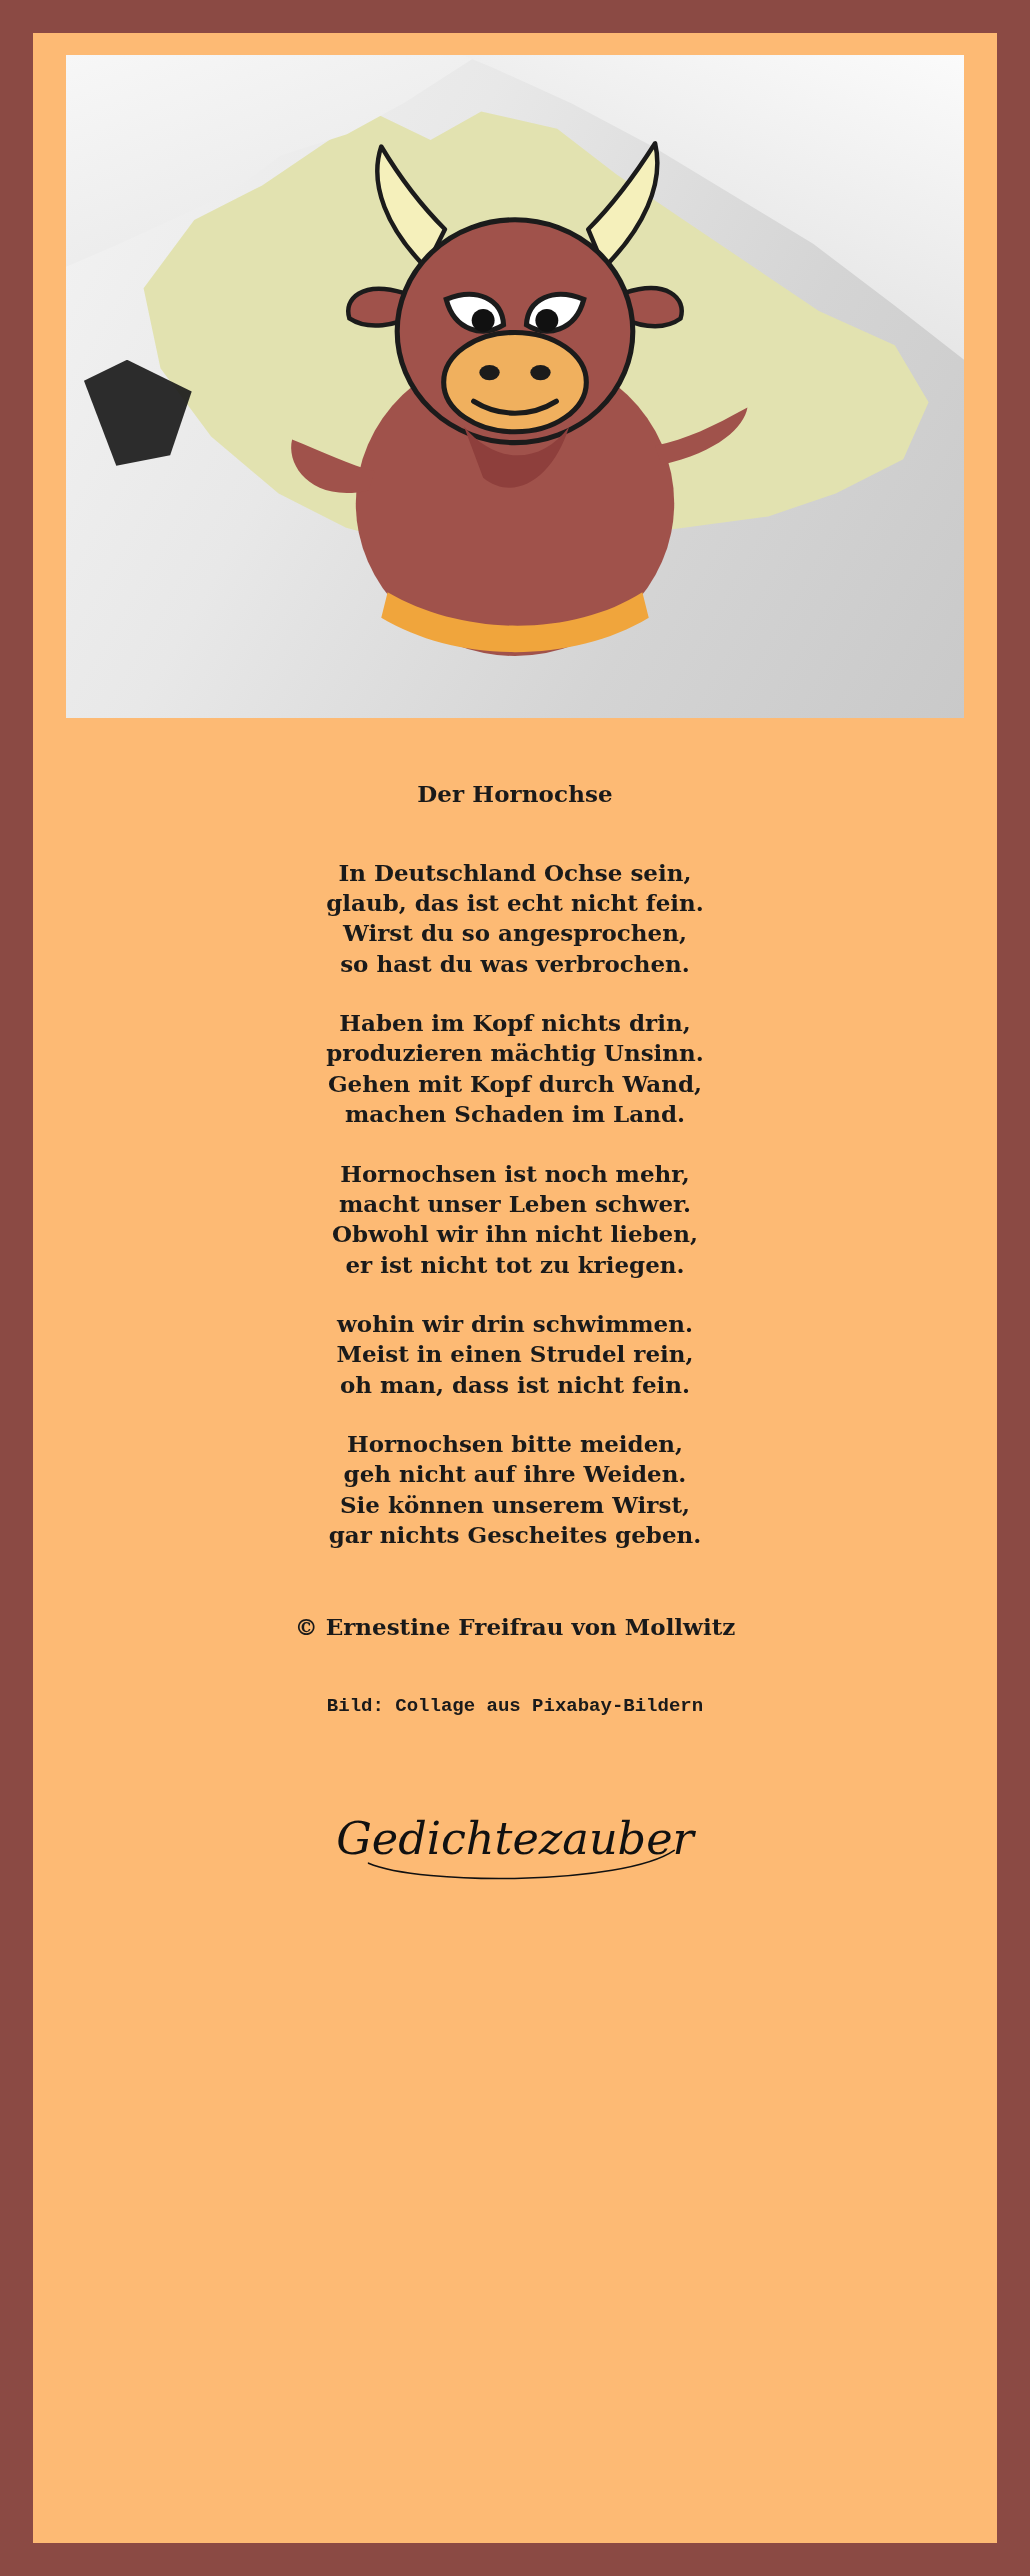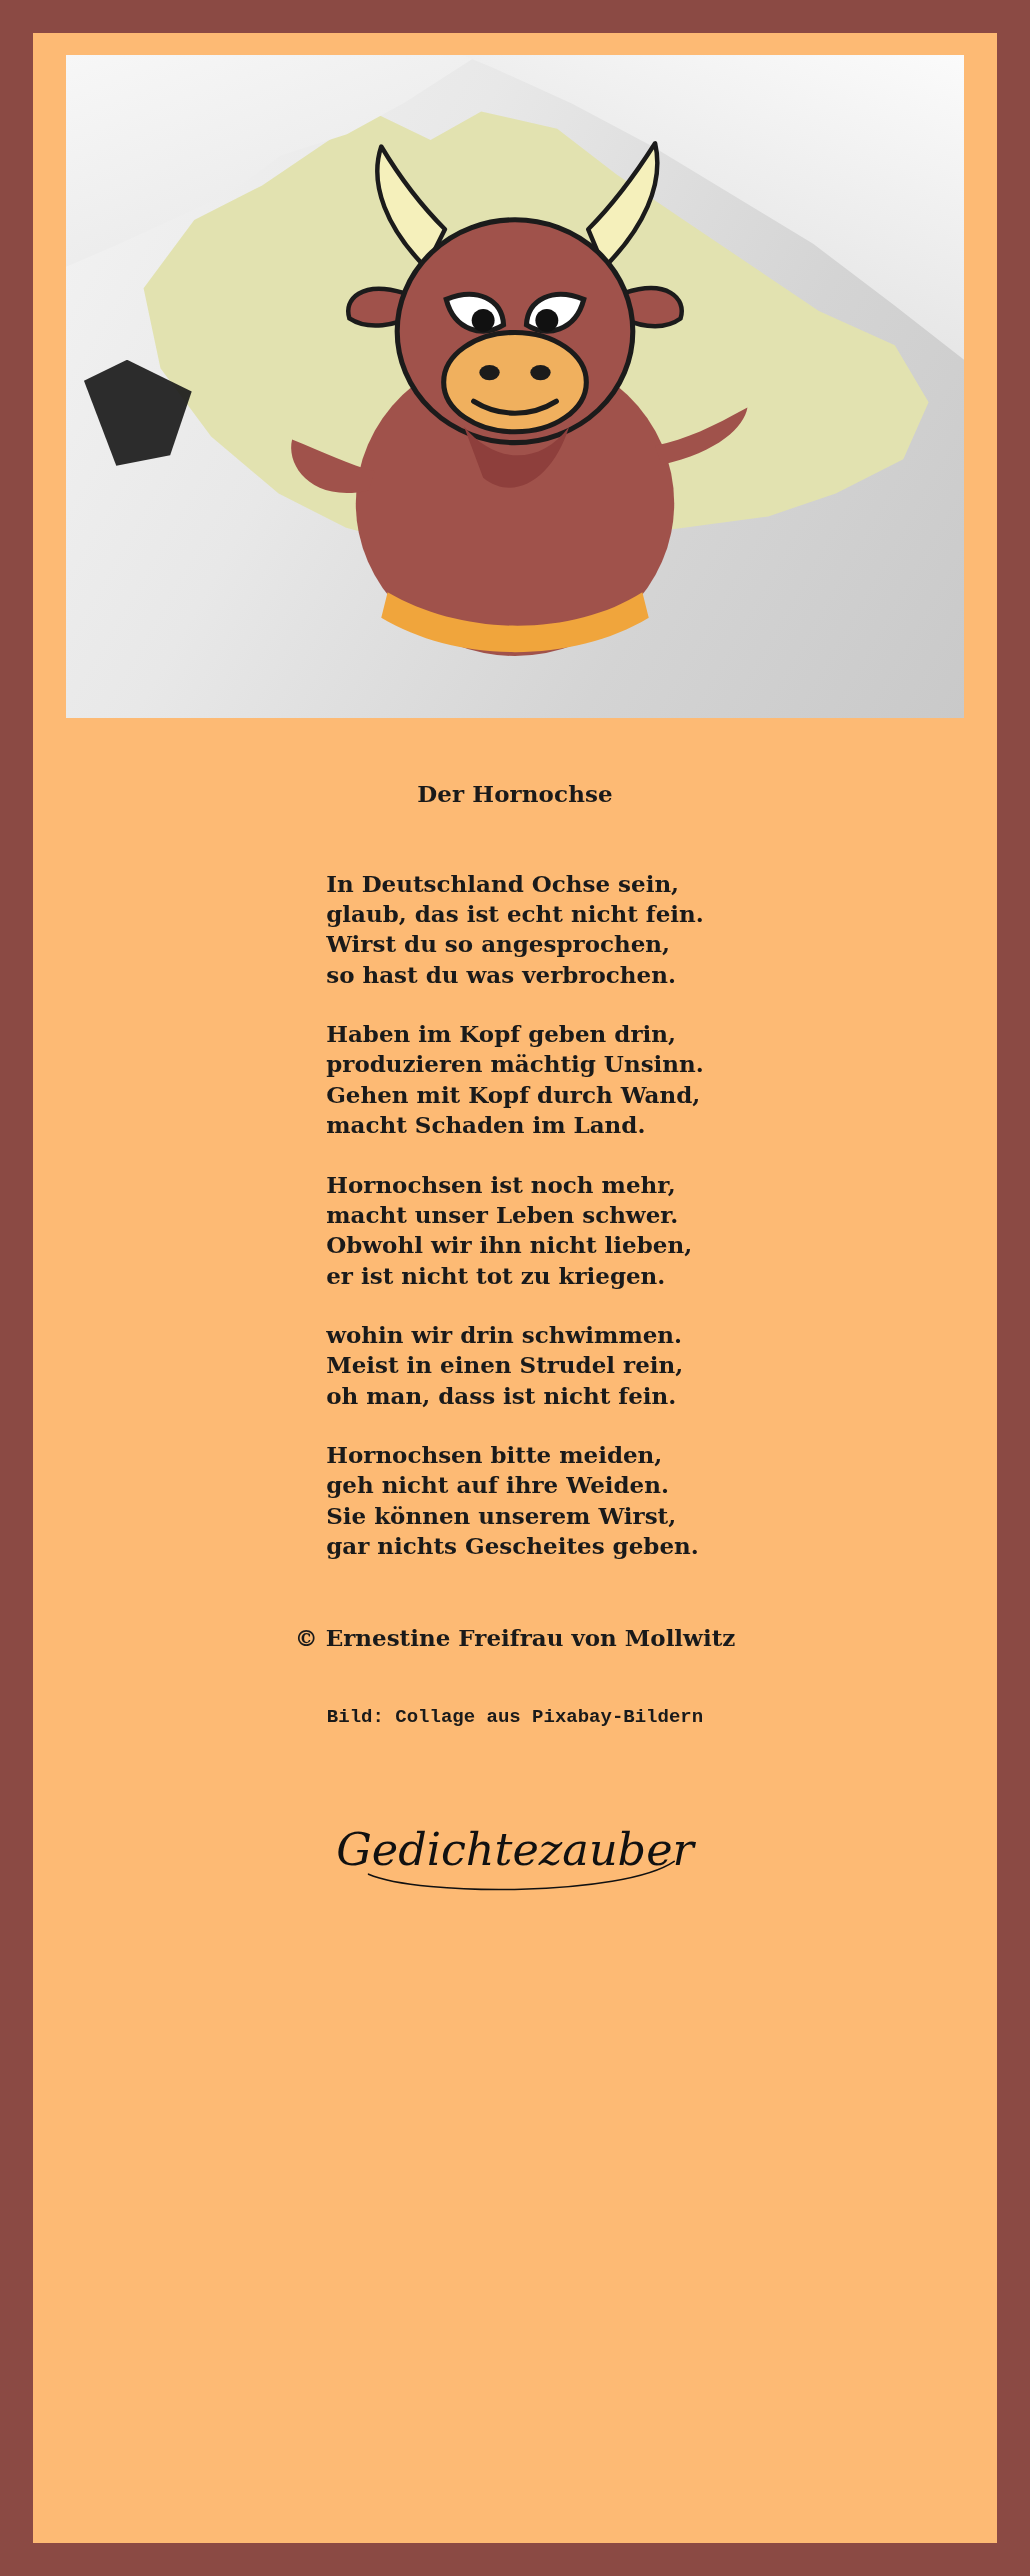--- a/index.html
+++ b/index.html
@@ -100,22 +100,22 @@
   
   .poem-title {
     margin-top: 38px;
     font-weight: bold;
     font-size: 23px;
     color: #1a1a1a;
     letter-spacing: 0.1px;
     text-align: center;
   }
   .stanzas {
-    margin-top: 38px;
-    text-align: left;
+    margin-top: 27px;
+    text-align: center;
   }
   .stanza {
     margin: 0 0 29px 0;
   }
   .line {
     font-weight: bold;
     font-size: 23px;
     line-height: 1.32;
     color: #1a1a1a;
     white-space: nowrap;
@@ -191,24 +191,24 @@
     <div class="poem-title">Der Hornochse</div>
 
     <div class="stanzas">
       <div class="stanza">
         <div class="line">In Deutschland Ochse sein,</div>
         <div class="line">glaub, das ist echt nicht fein.</div>
         <div class="line">Wirst du so angesprochen,</div>
         <div class="line">so hast du was verbrochen.</div>
       </div>
       <div class="stanza">
-        <div class="line">Haben im Kopf geben drin,</div>
+        <div class="line">Haben im Kopf nichts drin,</div>
         <div class="line">produzieren mächtig Unsinn.</div>
         <div class="line">Gehen mit Kopf durch Wand,</div>
-        <div class="line">macht Schaden im Land.</div>
+        <div class="line">machen Schaden im Land.</div>
       </div>
       <div class="stanza">
         <div class="line">Hornochsen ist noch mehr,</div>
         <div class="line">macht unser Leben schwer.</div>
         <div class="line">Obwohl wir ihn nicht lieben,</div>
         <div class="line">er ist nicht tot zu kriegen.</div>
       </div>
       <div class="stanza">
         <div class="line">wohin wir drin schwimmen.</div>
         <div class="line">Meist in einen Strudel rein,</div>

